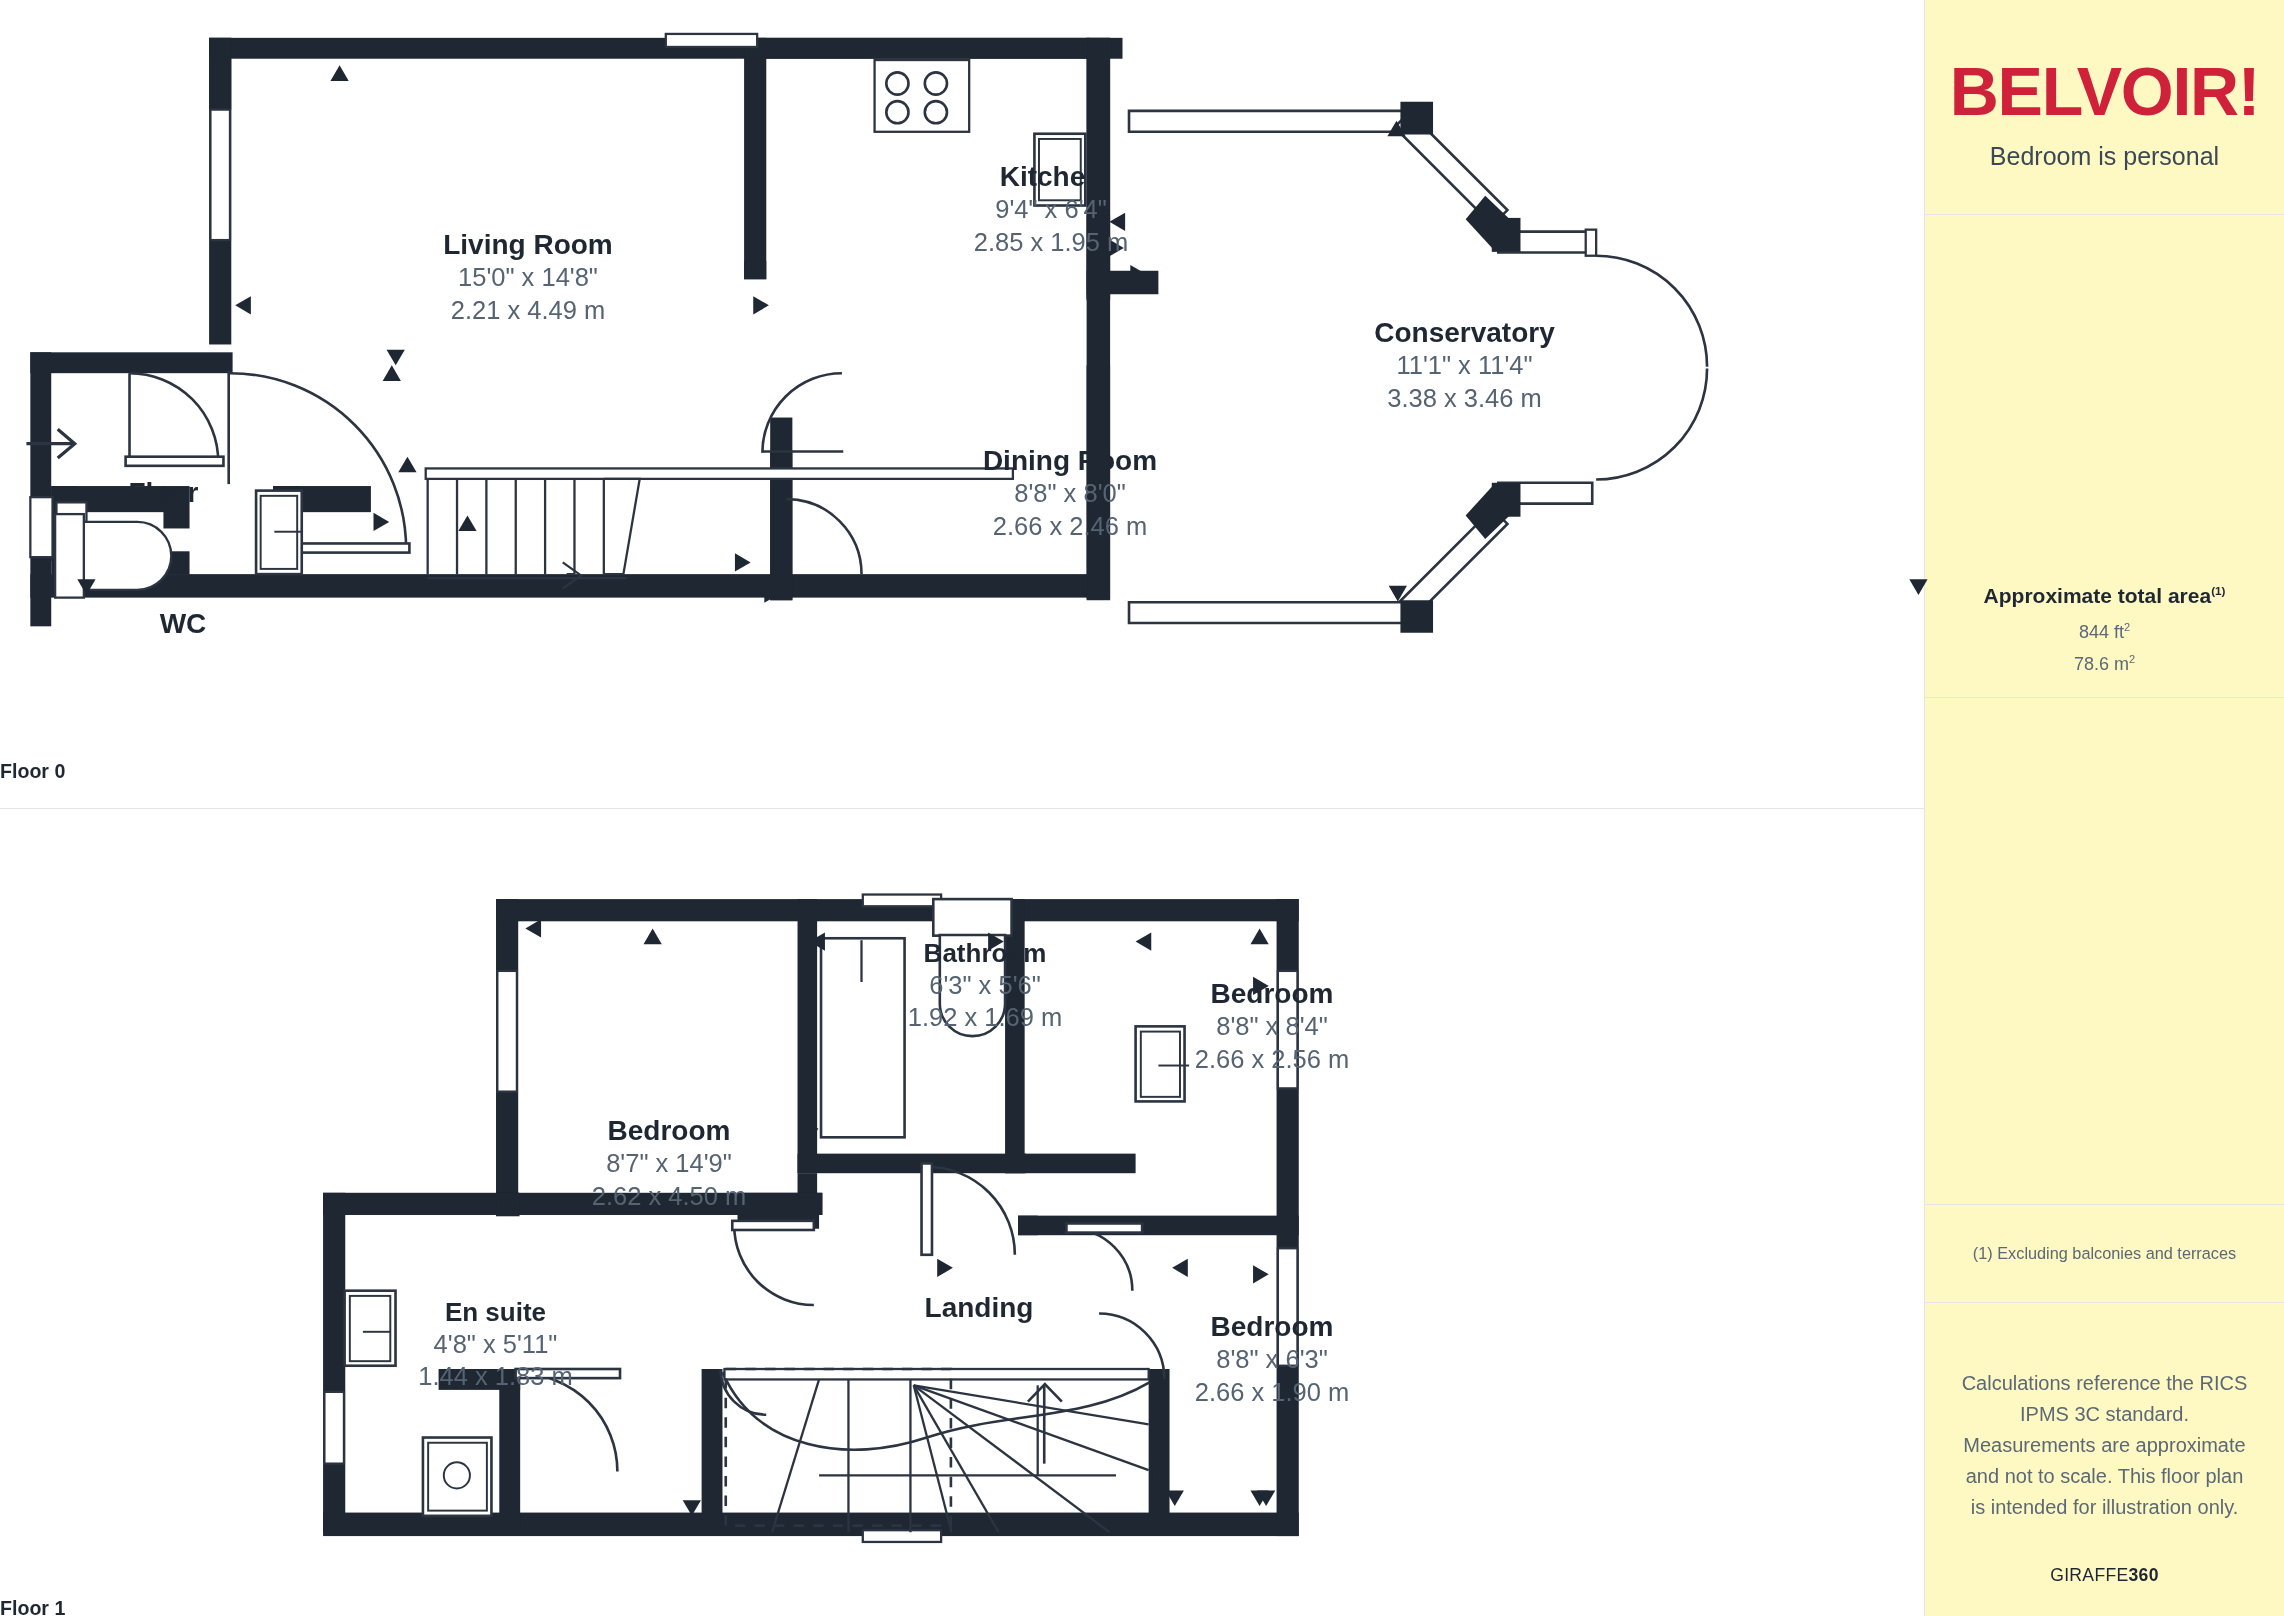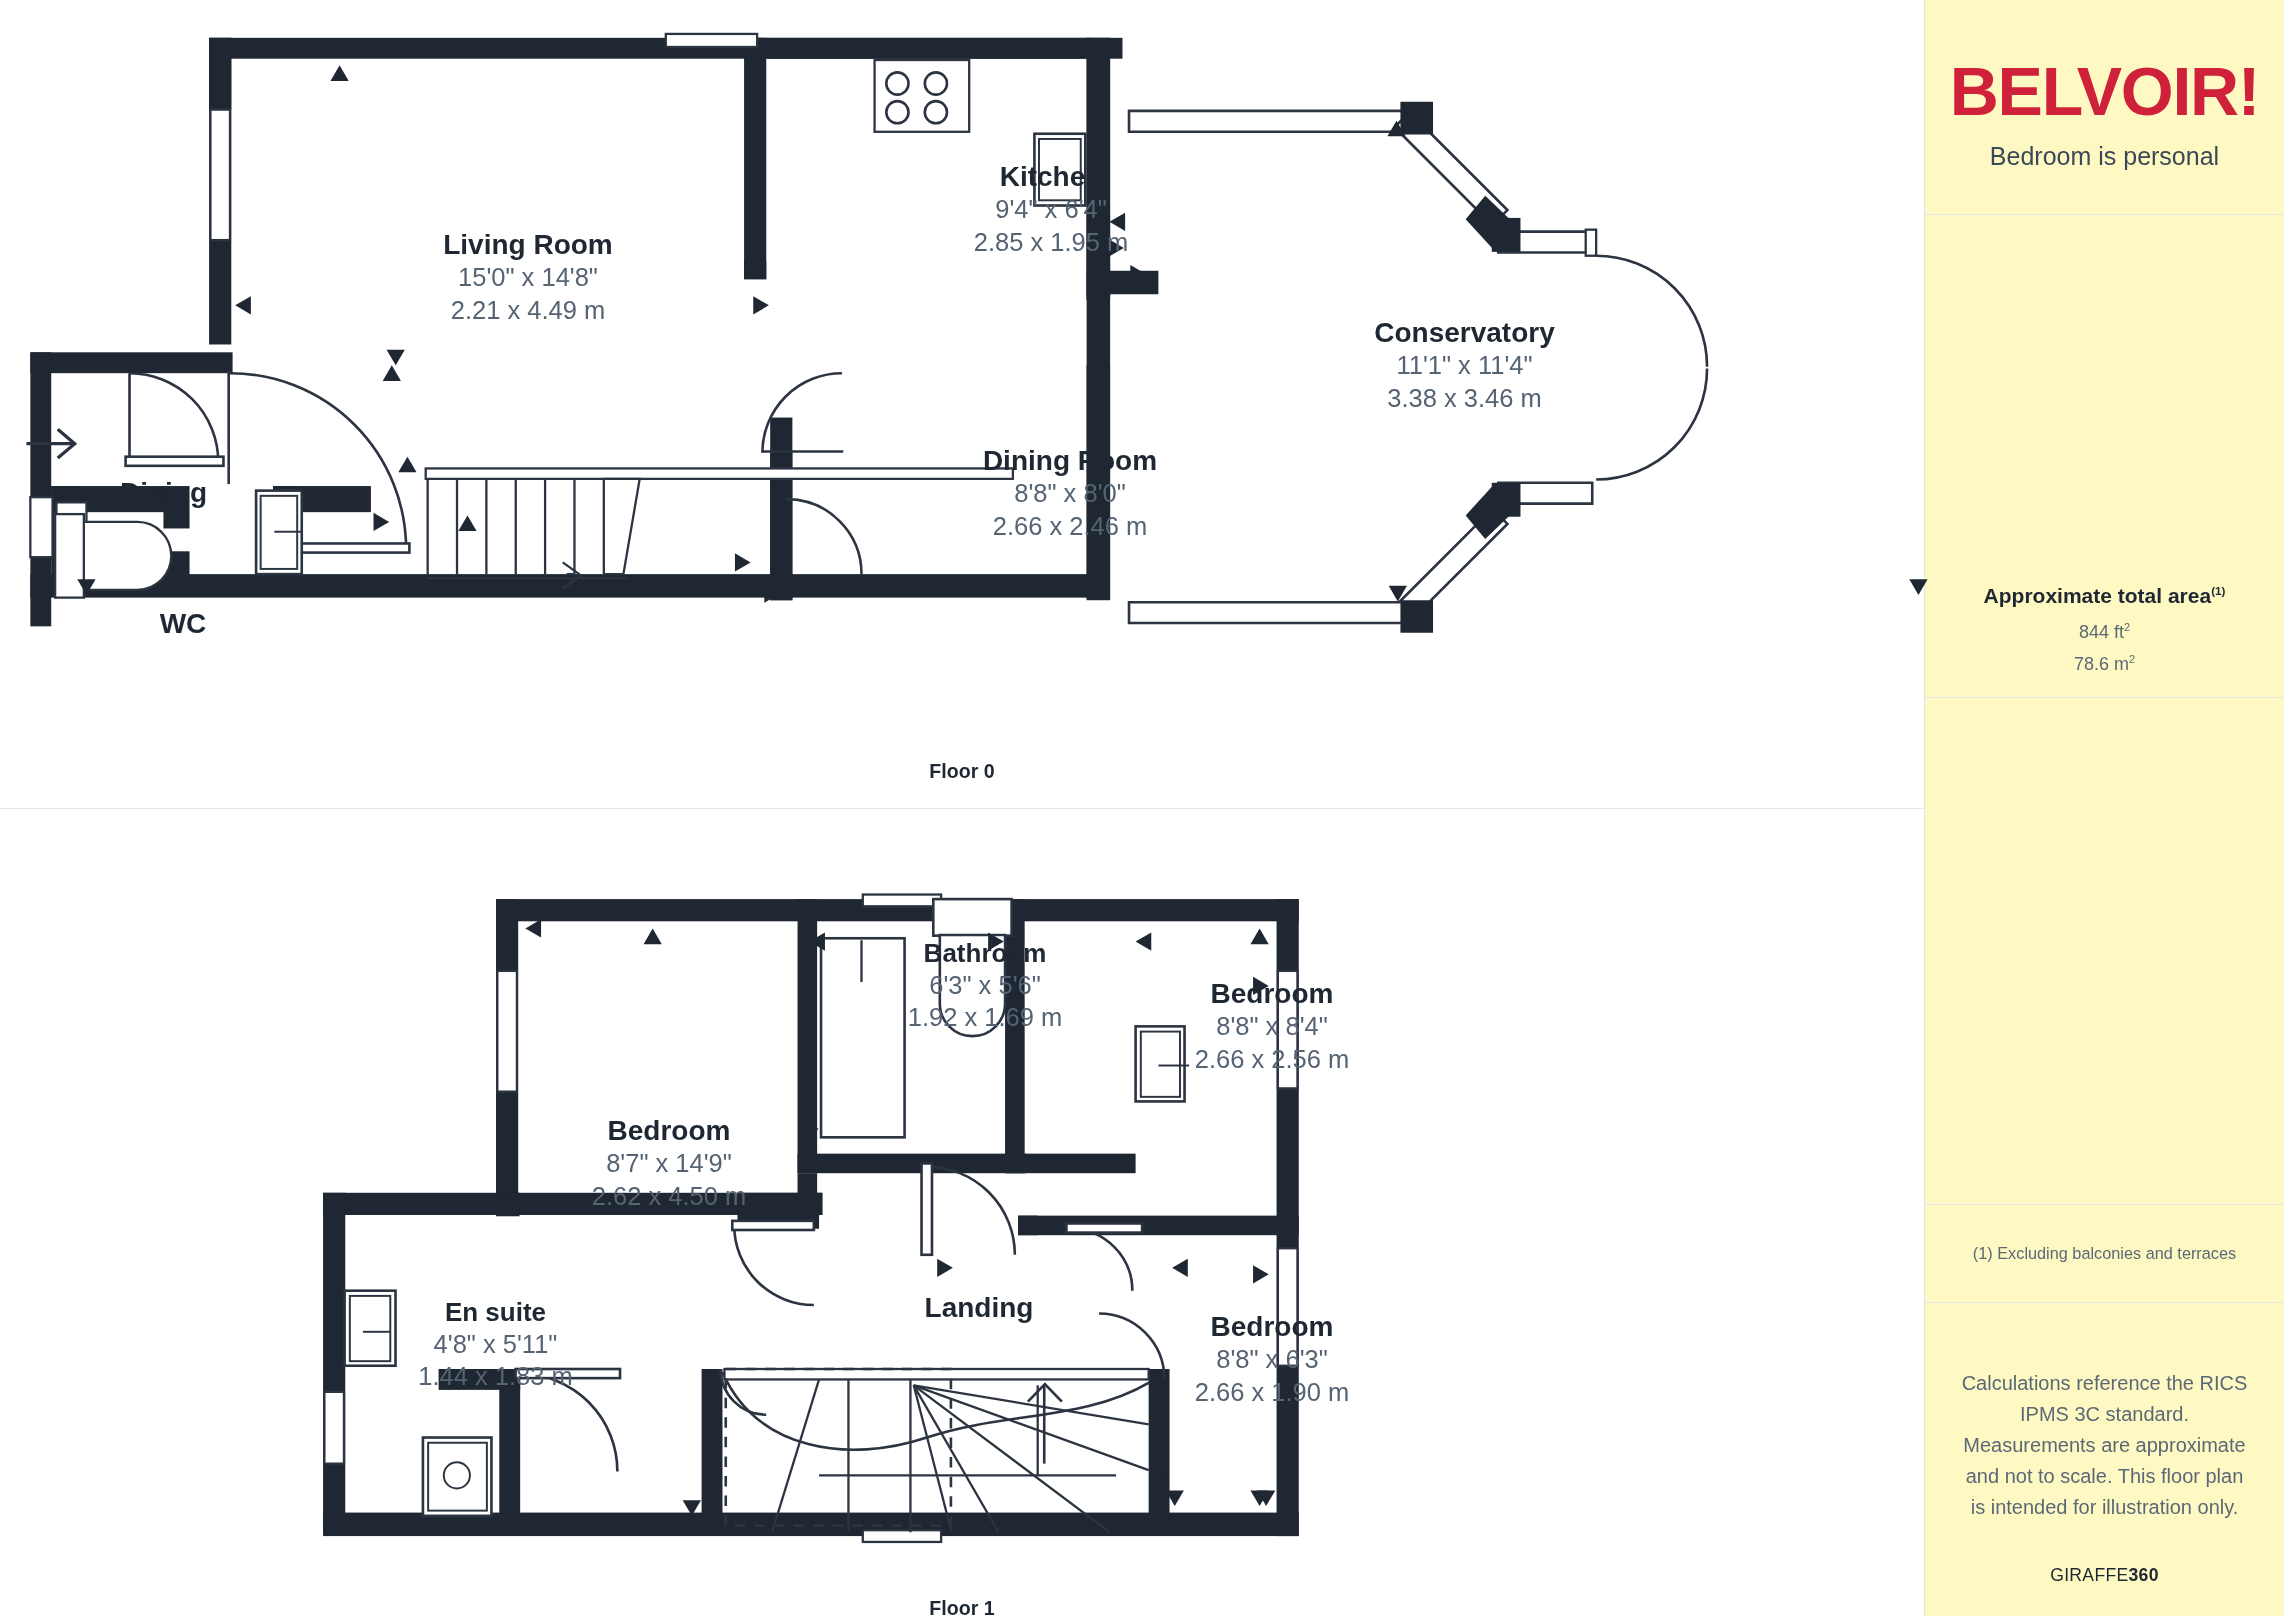--- a/index.html
+++ b/index.html
@@ -57,21 +57,21 @@
     font-size:20px; color:#5b6876; text-align:center; line-height:1.55;
   }
   .g360 { margin-top:42px; font-size:17.6px; color:#1e2732; letter-spacing:0.3px; }
   .g360 b { font-weight:bold; }
 
   
   .floor { position:absolute; left:0; width:1924px; }
   .floor0 { top:0; height:809px; border-bottom:1.3px solid #e3e6e8; }
   .floor1 { top:811px; height:806px; }
   .floor-label {
-    position:absolute; width:100%; text-align:center;
+    position:absolute; width:100%; 
     font-size:19.6px; font-weight:bold; color:#1e2732;
   }
   .f0-label { top:760px; }
   .f1-label { top:786px; }
 
   svg { position:absolute; left:0; top:0; overflow:visible; }
 
   
   .rlabel { position:absolute; text-align:center; white-space:nowrap; }
   .rname { font-size:28px; font-weight:bold; color:#1e2732; line-height:1.18; }
@@ -245,21 +245,21 @@
         <div class="rdim">2.66 x 2.46 m</div>
       </div>
 
       <div class="rlabel" style="left:1295px; top:316px; width:339px;">
         <div class="rname">Conservatory</div>
         <div class="rdim">11'1" x 11'4"</div>
         <div class="rdim">3.38 x 3.46 m</div>
       </div>
 
       <div class="rlabel" style="left:72px; top:476px; width:183px;">
-        <div class="rname">Dining</div>
+        <div class="rname">Floor</div>
       </div>
 
       <div class="rlabel" style="left:111px; top:607px; width:144px;">
         <div class="rname">WC</div>
       </div>
 
       <div class="floor-label f0-label">Floor 0</div>
     </div>
 
     <div class="floor floor1">

